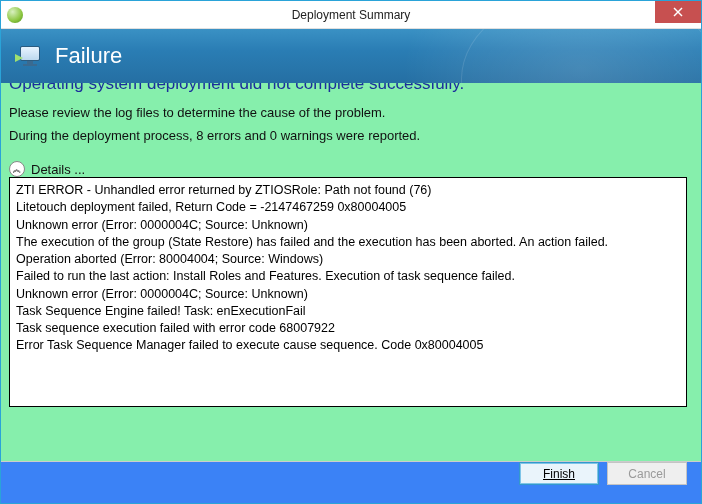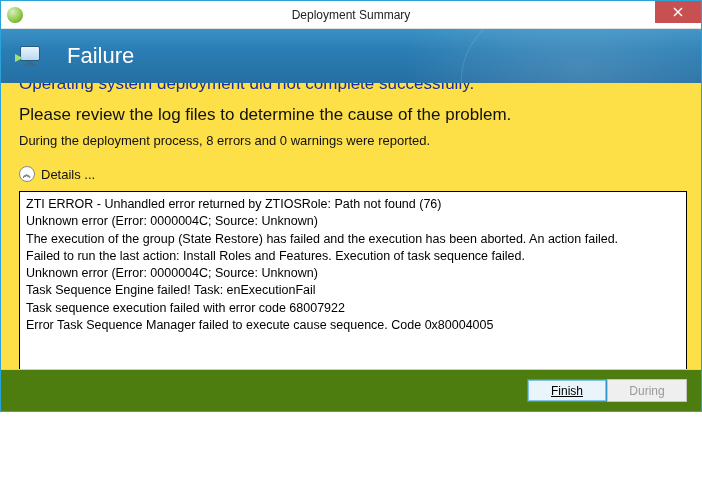--- a/index.html
+++ b/index.html
@@ -1,18 +1,18 @@
 <!DOCTYPE html>
 <html><head>
 <meta charset="utf-8">
 <style>
   * { box-sizing: border-box; }
   html, body { margin: 0; padding: 0; font-family: "Segoe UI", Tahoma, sans-serif; font-size: 13px; }
   .window {
-    width: 702px; height: 412px;
+    width: 702px; height: 504px;
     border: 1px solid #2aa3d8;
     background: #fff;
     position: relative;
     display: flex; flex-direction: column;
   }
   .titlebar {
     height: 28px;
     background: #fff;
     display: flex; align-items: center;
     position: relative;
@@ -80,66 +80,66 @@
     width: 14px; height: 2px; background: #3a6a90;
   }
   .banner-icon .arrow {
     position: absolute; left: 0px; top: 10px;
     width: 0; height: 0;
     border-top: 4px solid transparent;
     border-bottom: 4px solid transparent;
     border-left: 8px solid #9fe070;
   }
   .banner-title {
-    color: #fff; font-size: 22px; font-weight: 300; margin-left: 12px;
+    color: #fff; font-size: 22px; font-weight: 300;
   }
   .content {
     flex: 1;
-    background: #fde047;
-    padding: 0 14px 8px 18px;
+    background: #86efac;
+    padding: 0 14px 8px 8px;
     overflow: hidden;
   }
   .heading-cut {
     color: #1b2e9c; font-size: 17px;
     padding-top: 0; margin-top: -8px;
     line-height: 18px;
     white-space: nowrap;
   }
-  .msg1 { margin-top: 12px; color: #111; font-size: 17px; }
+  .msg1 { margin-top: 12px; color: #111; font-size: 13px; }
   .msg2 { margin-top: 8px; color: #111; font-size: 13px; }
   .details-row {
     margin-top: 18px;
     display: flex; align-items: center; gap: 6px;
   }
   .chevron-btn {
     width: 16px; height: 16px;
     border-radius: 50%;
     background: #fff;
     border: 1px solid #888;
     display: flex; align-items: center; justify-content: center;
     font-size: 9px; line-height: 1;
     cursor: pointer;
   }
   .details-label { color: #111; font-size: 13px; text-align: center; }
   .log-box {
-    margin-top: 9px;
+    margin-top: 0;
     background: #fff;
     border: 1px solid #000;
     padding: 4px 6px;
     height: 230px;
     overflow: hidden;
     font-size: 12.5px; color: #000;
     line-height: 1.38;
   }
   .footer {
     height: 42px;
     border-top: 1px solid #ccc;
-    background: #4d7c0f;
-    display: flex; align-items: center; justify-content: flex-end;
-    padding-right: 14px;
+    background: #3b82f6;
+    display: flex; align-items: flex-start; justify-content: flex-end;
+    gap: 8px; padding-right: 14px;
   }
   .btn {
     min-width: 80px; height: 23px;
     font-size: 12px;
     border: 1px solid #8a8a8a;
     background: #e8e8e8;
     display: flex; align-items: center; justify-content: center;
     cursor: pointer;
   }
   .btn.primary {
@@ -190,32 +190,34 @@
 
     <div class="details-row">
       <div class="chevron-btn">
         <span>︽</span>
       </div>
       <span class="details-label">Details ...</span>
     </div>
 
     <div class="log-box">
       <div>ZTI ERROR - Unhandled error returned by ZTIOSRole: Path not found (76)</div>
+      <div>Litetouch deployment failed, Return Code = -2147467259  0x80004005</div>
       <div>Unknown error (Error: 0000004C; Source: Unknown)</div>
       <div>The execution of the group (State Restore) has failed and the execution has been aborted. An action failed.</div>
+      <div>Operation aborted (Error: 80004004; Source: Windows)</div>
       <div>Failed to run the last action: Install Roles and Features. Execution of task sequence failed.</div>
       <div>Unknown error (Error: 0000004C; Source: Unknown)</div>
       <div>Task Sequence Engine failed! Task: enExecutionFail</div>
       <div>Task sequence execution failed with error code 68007922</div>
       <div>Error Task Sequence Manager failed to execute cause sequence. Code 0x80004005</div>
     </div>
   </div>
 
   <div class="footer">
     <div class="btn primary">
       <span>Finish</span>
     </div>
     <div class="btn disabled">
-      <span>During</span>
+      <span>Cancel</span>
     </div>
   </div>
 
 </div>
 
 </body></html>

